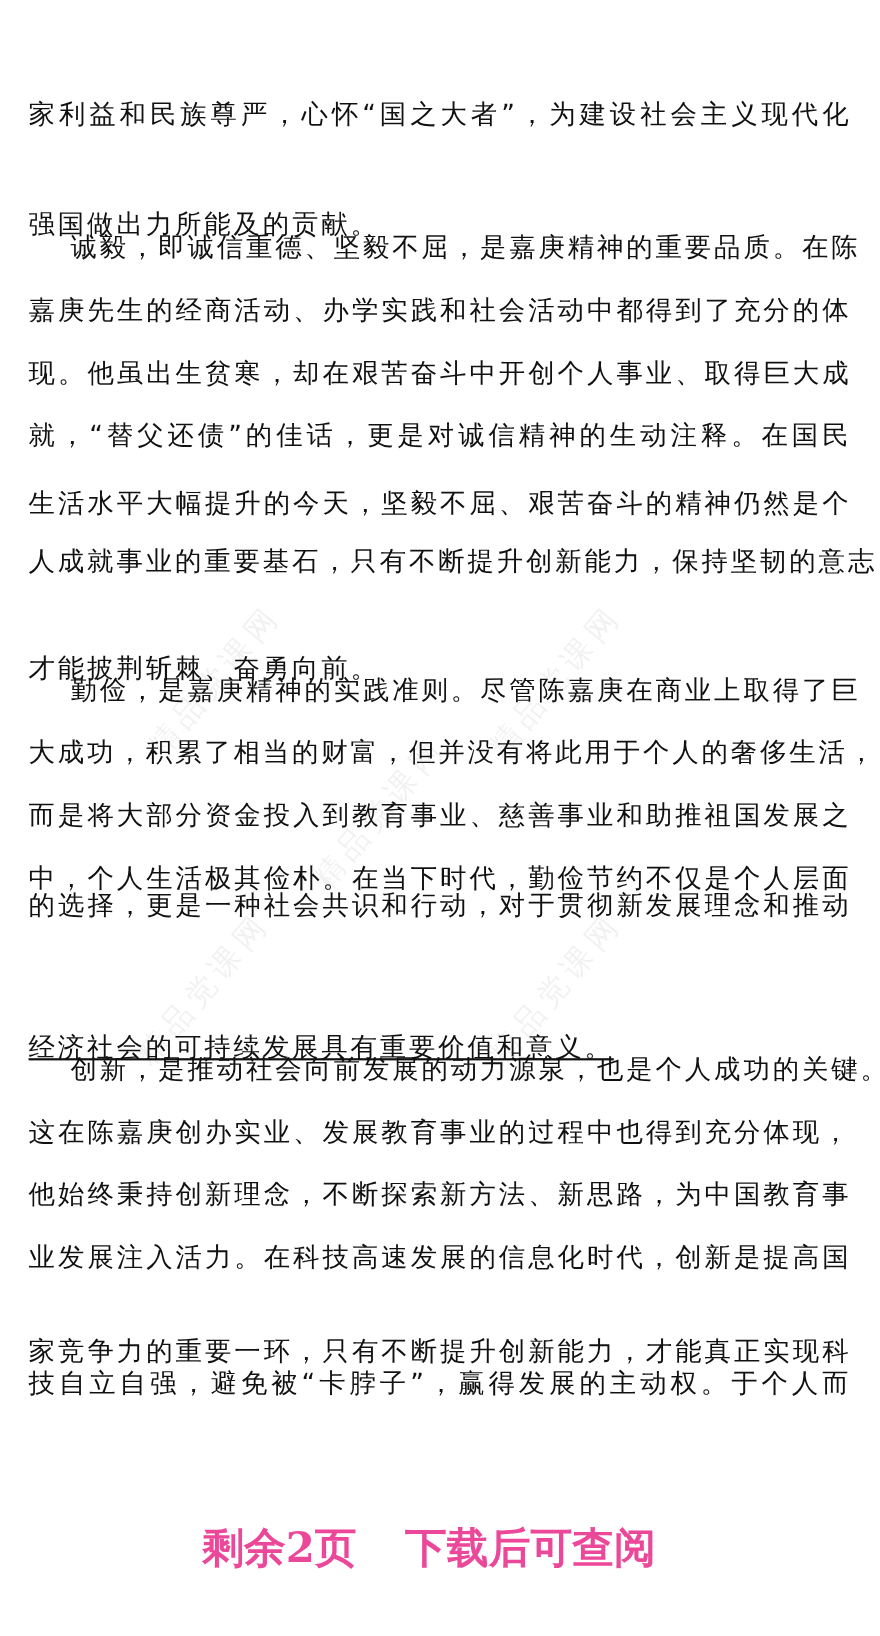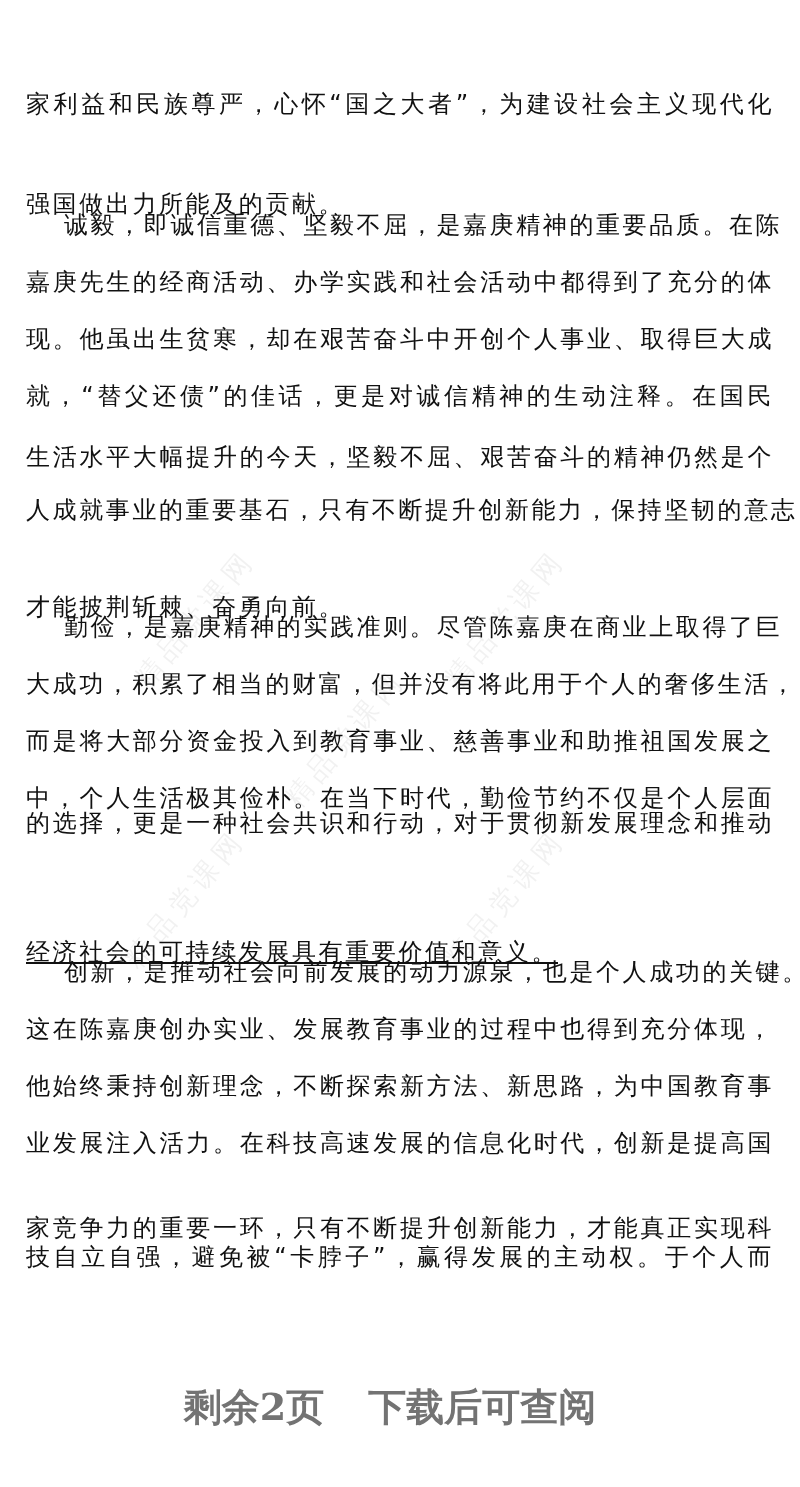--- a/index.html
+++ b/index.html
@@ -54,21 +54,21 @@
     .footer-notice {
       position: absolute;
       left: 0;
       top: 1383px;
       width: 780px;
       text-align: center;
       font-family: "DejaVu Serif", "Liberation Serif", serif;
       font-weight: bold;
       font-size: 38px;
       line-height: 48px;
-      color: #737373;
+      color: #ec4899;
     }
     .footer-notice span + span {
       margin-left: 44px;
     }
   </style>
 </head>
 <body>
 
 <div class="page">
 

